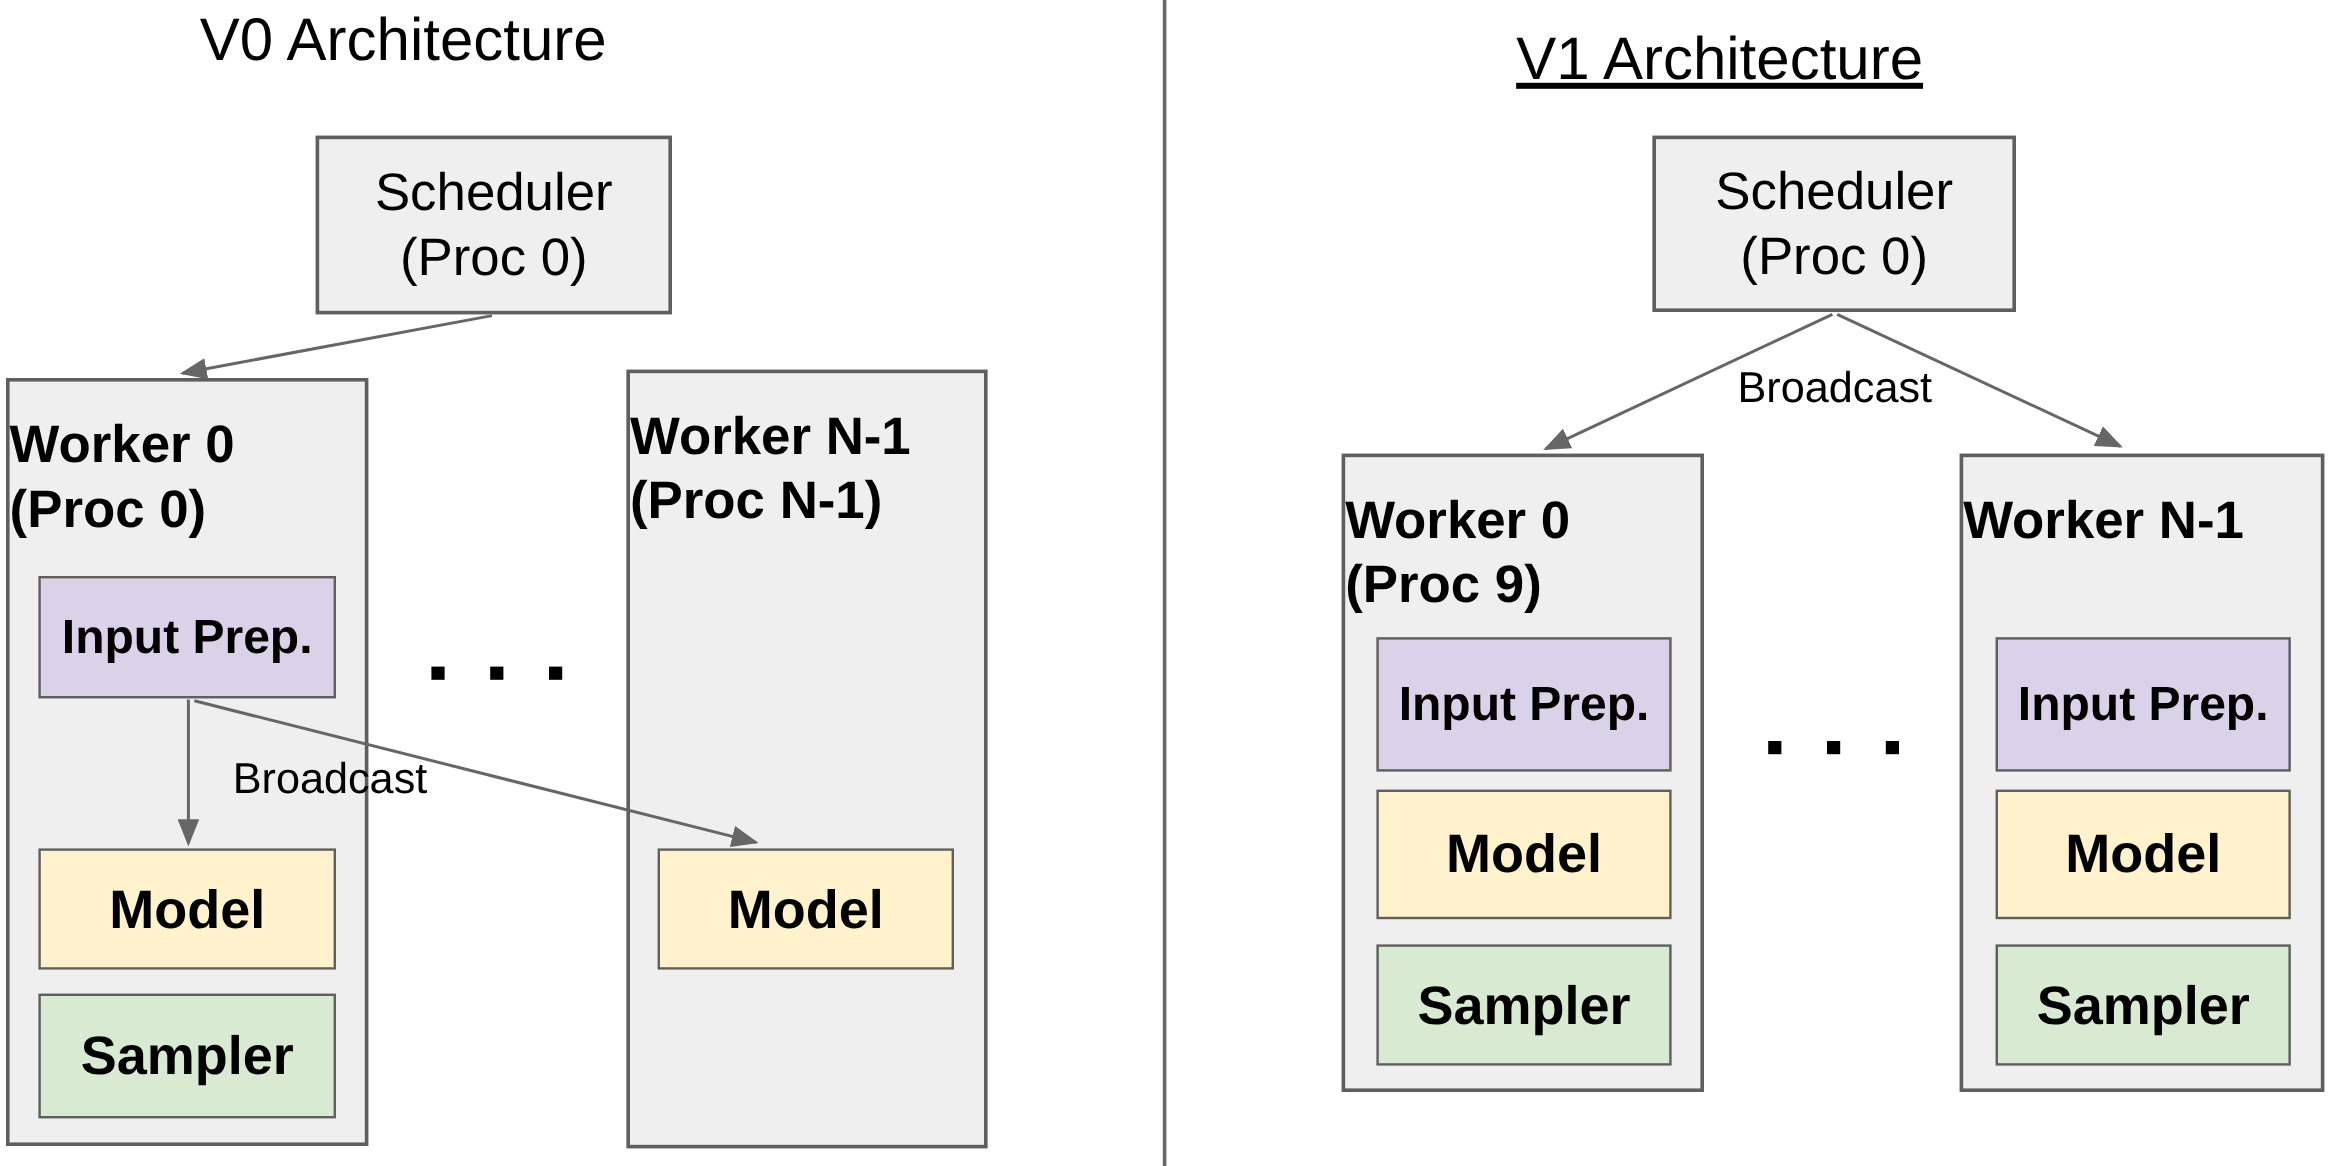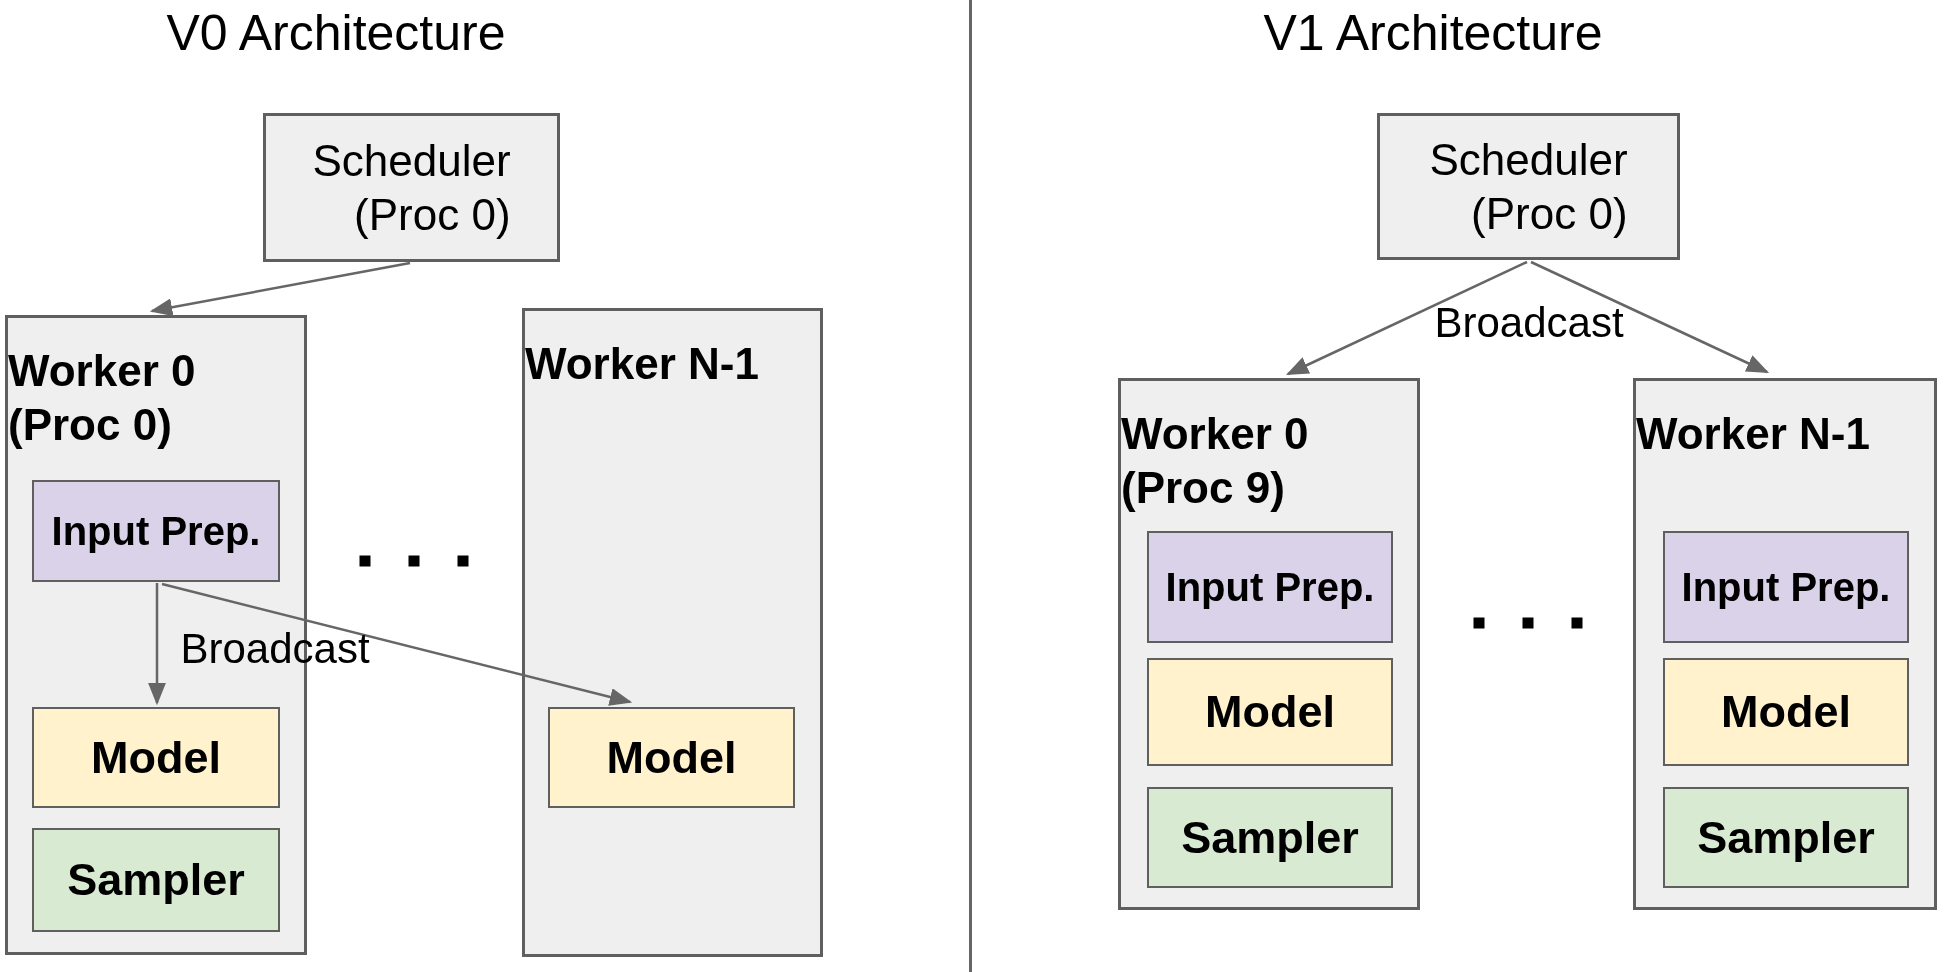--- a/index.html
+++ b/index.html
@@ -26,21 +26,21 @@
     background: var(--container-fill, #efefef);
     border: 3px solid var(--container-border, #5f5f5f);
   }
   .scheduler-box {
     display: flex;
     flex-direction: column;
     align-items: center;
     justify-content: center;
   }
   .two-line {
-    text-align: right;
+    text-align: center;
     font-size: 44px;
     line-height: 54px;
     white-space: nowrap;
   }
   .worker-head {
     position: absolute;
     left: 0;
     right: 0;
     text-align: left;
     font-weight: bold;
@@ -63,21 +63,21 @@
     position: absolute;
     left: 0; top: 0;
     width: 1954px; height: 972px;
     pointer-events: none;
   }
   .arrow-line { stroke: var(--arrow, #666666); stroke-width: 2.5; fill: none; }
   .arrowhead-shape { fill: var(--arrow, #666666); }
   .free-label {
     position: absolute;
     transform: translateX(-50%);
-    font-size: 42px;
+    font-size: 36px;
     line-height: 46px;
     white-space: nowrap;
     color: var(--text, #000000);
   }
   .dots {
     position: absolute;
     transform: translate(-50%, -50%);
     display: flex;
     gap: 38px;
   }
@@ -115,31 +115,32 @@
       <div>(Proc 0)</div>
     </div>
     <div class="sub-box sub-ip" style="left:24px; top:162px; width:248px; height:102px;">Input Prep.</div>
     <div class="sub-box sub-model" style="left:24px; top:389px; width:248px; height:101px;">Model</div>
     <div class="sub-box sub-sampler" style="left:24px; top:510px; width:248px; height:104px;">Sampler</div>
   </div>
 
   <div class="container-box" style="left:522px; top:308px; width:301px; height:649px;">
     <div class="worker-head two-line" style="top:26px;">
       <div>Worker N-1</div>
+      <div>(Proc N-1)</div>
     </div>
     <div class="sub-box sub-model" style="left:23px; top:396px; width:247px; height:101px;">Model</div>
   </div>
 
   <div class="dots" style="left:414px; top:561px;">
     <span class="dot"></span>
     <span class="dot"></span>
     <span class="dot"></span>
   </div>
 
-  <div class="title" style="left:1433px; top:4px;">V1 Architecture</div>
+  <div class="title" style="left:1433px; top:20px;text-decoration:underline;">V1 Architecture</div>
 
   <div class="container-box scheduler-box" style="left:1377px; top:113px; width:303px; height:147px;">
     <div class="two-line">
       <div>Scheduler</div>
       <div>(Proc 0)</div>
     </div>
   </div>
 
   <div class="container-box" style="left:1118px; top:378px; width:302px; height:532px;">
     <div class="worker-head two-line" style="top:26px;">

